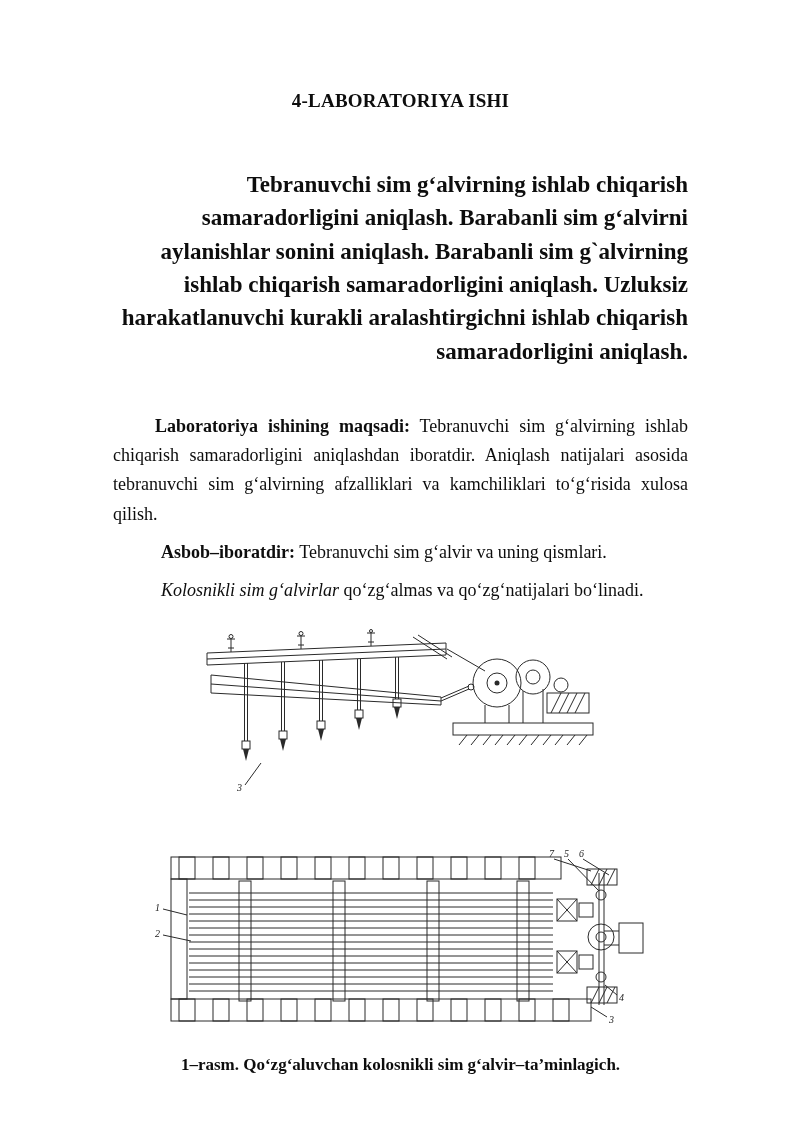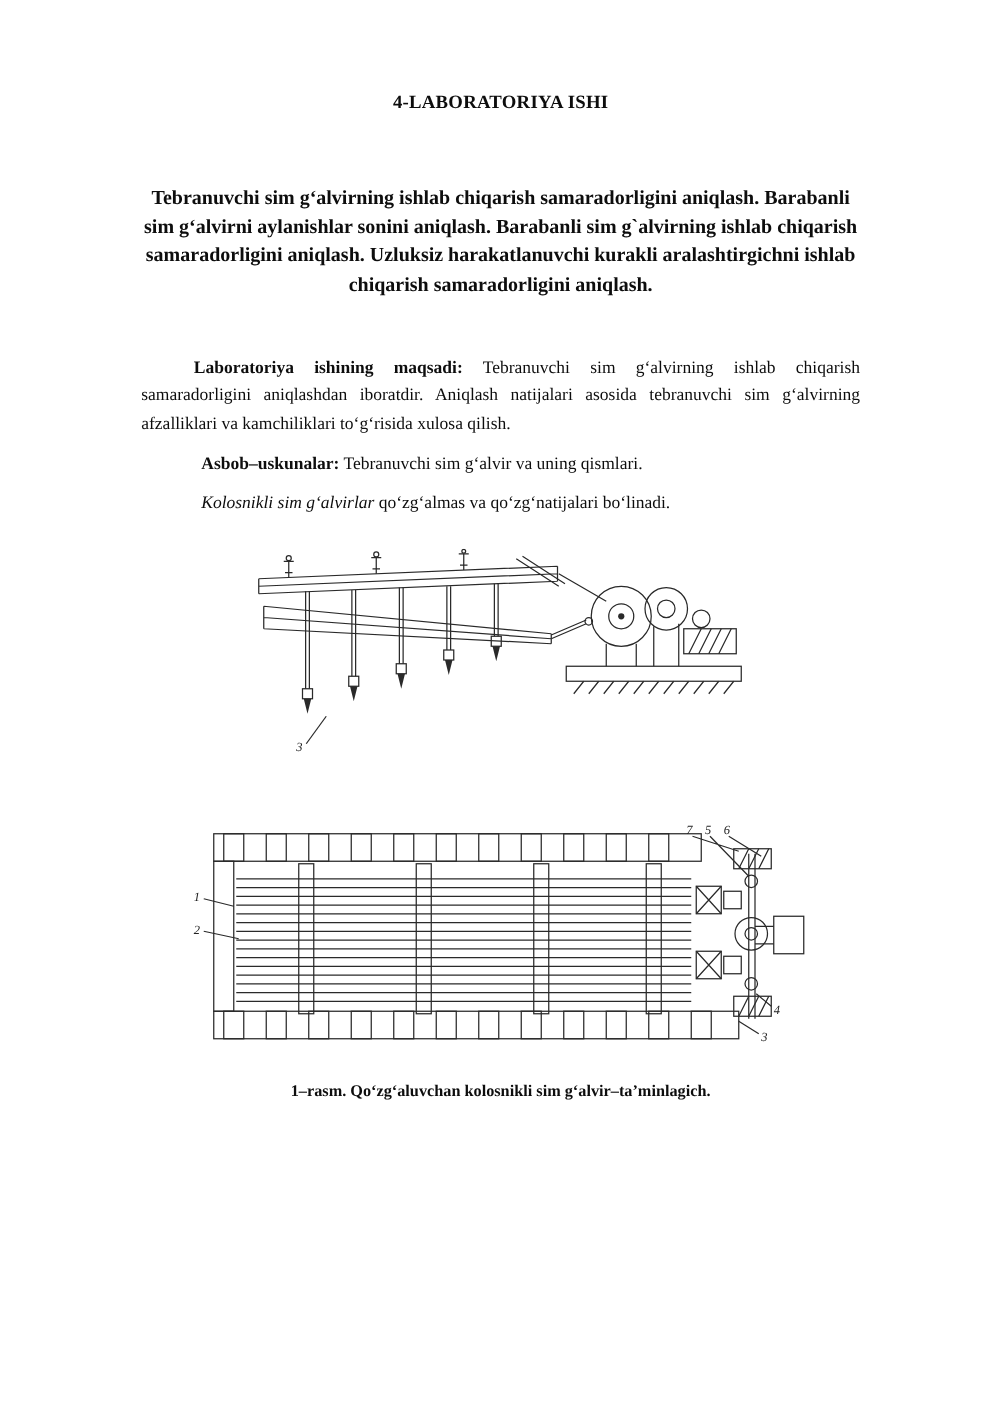--- a/index.html
+++ b/index.html
@@ -12,54 +12,54 @@
     width: 800px;
     min-height: 1131px;
     margin: 0 auto;
     background: #ffffff;
     box-sizing: border-box;
     padding: 74px 112px 40px 113px;
     font-family: "Liberation Serif", "DejaVu Serif", serif;
     color: #0d0d0d;
   }
   .doc-title {
-    font-size: 15px;
+    font-size: 19px;
     font-weight: bold;
     text-align: center;
-    margin: 0;
+    margin: 16px;
     letter-spacing: 0.2px;
   }
   .doc-heading {
-    font-size: 16px;
+    font-size: 23px;
     font-weight: bold;
-    text-align: center;
+    text-align: right;
     line-height: 1.45;
     margin: 56px 0 0 0;
   }
   .para {
-    font-size: 14px;
+    font-size: 18px;
     line-height: 1.62;
     margin: 9px 0 0 0;
   }
   .para.justify { text-align: justify; }
   .para.first { margin-top: 44px; text-indent: 42px; }
   .para.indent2 { text-indent: 48px; }
   .para b { font-weight: bold; }
   .para i { font-style: italic; }
   .figure-block {
     margin: 24px 0 0 0;
     text-align: center;
   }
   .figure-block svg {
     display: block;
     margin: 0 auto;
   }
   .svg-plan { margin-top: 46px !important; }
   .fig-caption {
-    font-size: 13px;
+    font-size: 17px;
     font-weight: bold;
     text-align: center;
     margin: 16px 0 0 0;
   }
   .draw { stroke: #2a2a2a; stroke-width: 1; fill: none; }
   .drawfill { fill: #2a2a2a; stroke: none; }
   .fig-label {
     font-family: "Liberation Serif", "DejaVu Serif", serif;
     font-style: italic;
     font-size: 10px;
@@ -71,21 +71,21 @@
 <body>
 
 <div class="page">
 
   <h1 class="doc-title">4-LABORATORIYA ISHI</h1>
 
   <p class="doc-heading">Tebranuvchi sim g‘alvirning ishlab chiqarish samaradorligini aniqlash. Barabanli sim g‘alvirni aylanishlar sonini aniqlash. Barabanli sim g`alvirning ishlab chiqarish samaradorligini aniqlash. Uzluksiz harakatlanuvchi kurakli aralashtirgichni ishlab chiqarish samaradorligini aniqlash.</p>
 
   <p class="para first justify"><b>Laboratoriya ishining maqsadi:</b><span> Tebranuvchi sim g‘alvirning ishlab chiqarish samaradorligini aniqlashdan iboratdir. Aniqlash natijalari asosida tebranuvchi sim g‘alvirning afzalliklari va kamchiliklari to‘g‘risida xulosa qilish.</span></p>
 
-  <p class="para indent2"><b>Asbob–uskunalar:</b><span> Tebranuvchi sim g‘alvir va uning qismlari.</span></p>
+  <p class="para indent2"><b>Asbob–iboratdir:</b><span> Tebranuvchi sim g‘alvir va uning qismlari.</span></p>
 
 
   <p class="para indent2"><i>Kolosnikli sim g‘alvirlar</i><span> qo‘zg‘almas va qo‘zg‘natijalari bo‘linadi.</span></p>
 
   <div class="figure-block">
 
     <svg class="svg-side" width="400" height="172" viewBox="0 0 400 172" xmlns="http://www.w3.org/2000/svg">
 
       <path class="draw" d="M6 24 L245 14 M6 36 L245 26 M6 30 L245 20 M6 24 L6 36 M245 14 L245 26"></path>
 

